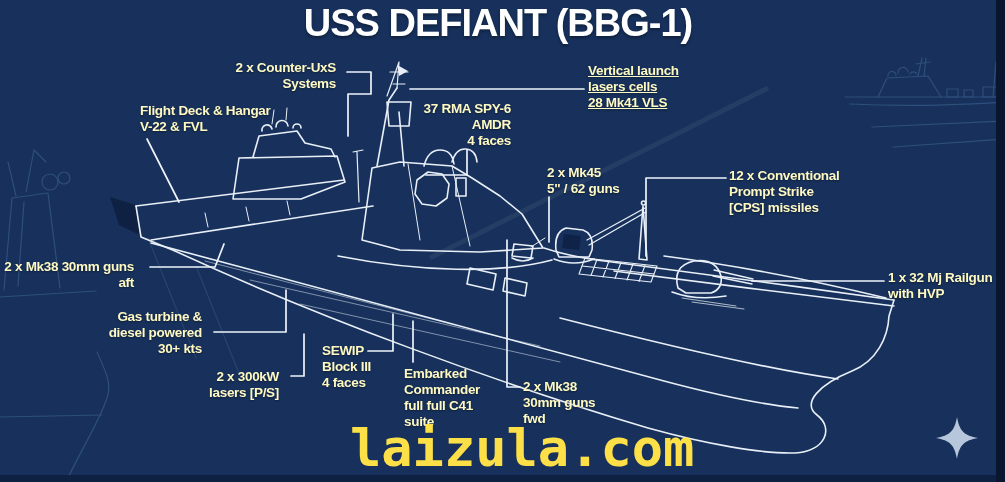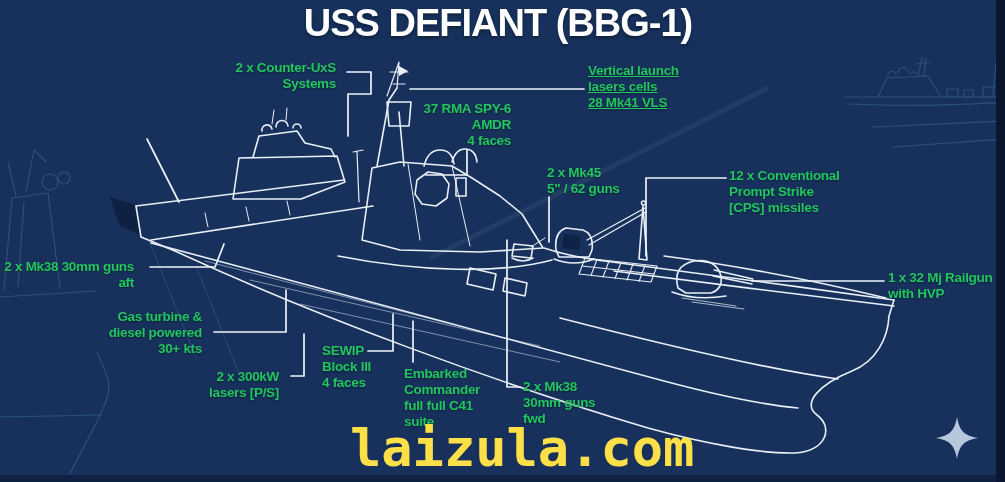--- a/index.html
+++ b/index.html
@@ -14,21 +14,21 @@
   .title{
     position:absolute;top:4px;left:0;width:100%;
     text-align:center;
     color:#ffffff;
     font-size:38px;font-weight:700;letter-spacing:-1px;line-height:1;
     text-shadow:0 2px 3px rgba(0,0,0,.35);
     white-space:nowrap;
   }
   .label{
     position:absolute;
-    color:#22c55e;
+    color:#fef9c3;
     font-size:13.5px;font-weight:700;line-height:16px;letter-spacing:-0.3px;
     white-space:nowrap;
     text-shadow:0 1px 2px rgba(0,0,0,.4);
   }
   .ra{text-align:right;}
   .la{text-align:left;}
   
   .l-counter-uxs{right:660px;top:60px;}
   .l-flight-deck{left:140px;top:103px;}
   .l-mk38-aft{right:862px;top:259px;}
@@ -158,20 +158,24 @@
     <path transform="translate(957,438)" d="M0,-21 C2.5,-7 7,-2.5 21,0 C7,2.5 2.5,7 0,21 C-2.5,7 -7,2.5 -21,0 C-7,-2.5 -2.5,-7 0,-21 Z" fill="#b6c7dc" stroke="none"></path>
   </svg>
 
   <div class="title">USS DEFIANT (BBG-1)</div>
 
   <div class="label ra l-counter-uxs">
     <div>2 x Counter-UxS</div>
     <div>Systems</div>
   </div>
 
+  <div class="label la l-flight-deck">
+    <div>Flight Deck &amp; Hangar</div>
+    <div>V-22 &amp; FVL</div>
+  </div>
 
   <div class="label ra l-mk38-aft">
     <div>2 x Mk38 30mm guns</div>
     <div>aft</div>
   </div>
 
   <div class="label ra l-gas-turbine">
     <div>Gas turbine &amp;</div>
     <div>diesel powered</div>
     <div>30+ kts</div>

